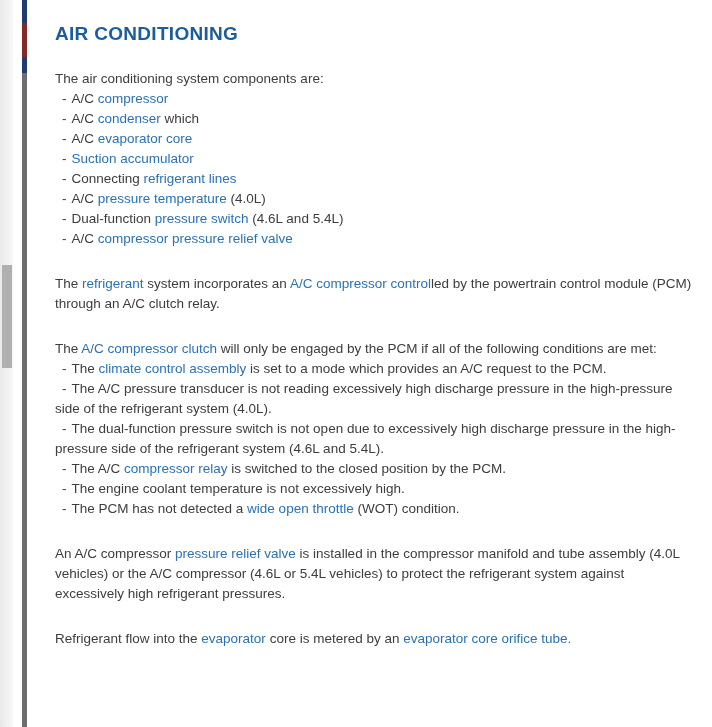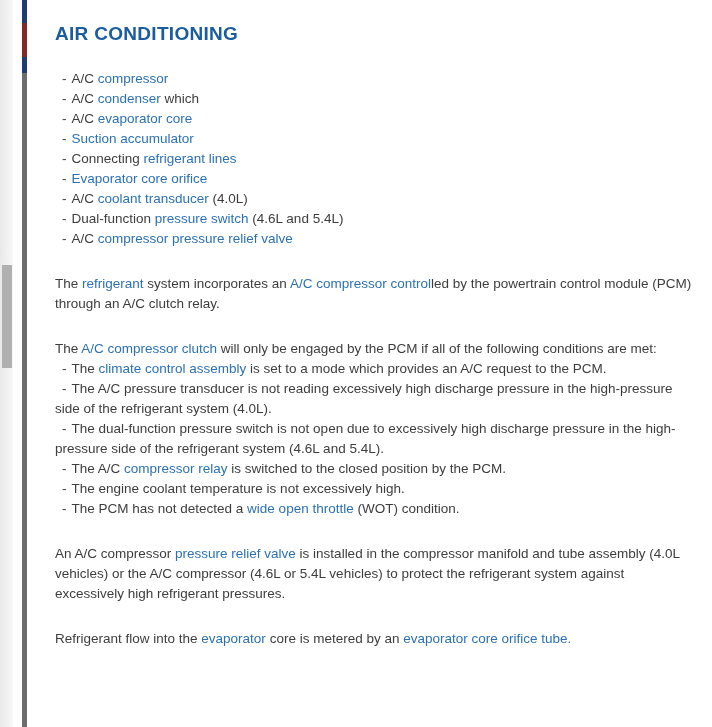--- a/index.html
+++ b/index.html
@@ -79,28 +79,28 @@
 <div class="edge-strip">
   <div class="seg seg-blue-top"></div>
   <div class="seg seg-red"></div>
   <div class="seg seg-blue-bottom"></div>
   <div class="seg seg-gray"></div>
 </div>
 
 <main class="content">
   <h1 class="title">AIR CONDITIONING</h1>
 
+  <p class="para"><span>The air conditioning system components are:</span></p>
   <div class="list">
       <div class="li"><span class="marker">-</span><span>A/C </span><a class="lnk">compressor</a></div>
       <div class="li"><span class="marker">-</span><span>A/C </span><a class="lnk">condenser</a><span> which</span></div>
       <div class="li"><span class="marker">-</span><span>A/C </span><a class="lnk">evaporator core</a></div>
       <div class="li"><span class="marker">-</span><a class="lnk">Suction accumulator</a></div>
       <div class="li"><span class="marker">-</span><span>Connecting </span><a class="lnk">refrigerant lines</a></div>
-      <div class="li"><span class="marker">-</span><a class="lnk">Evaporator core orifice</a></div>
-      <div class="li"><span class="marker">-</span><span>A/C </span><a class="lnk">coolant transducer</a><span> (4.0L)</span></div>
+      <div class="li"><span class="marker">-</span><span>A/C </span><a class="lnk">pressure temperature</a><span> (4.0L)</span></div>
       <div class="li"><span class="marker">-</span><span>Dual-function </span><a class="lnk">pressure switch</a><span> (4.6L and 5.4L)</span></div>
       <div class="li"><span class="marker">-</span><span>A/C </span><a class="lnk">compressor pressure relief valve</a></div>
     </div>
 
   <p class="para mt"><span>The </span><a class="lnk">refrigerant</a><span> system incorporates an </span><a class="lnk">A/C compressor control</a><span>led by the powertrain control module (PCM) through an A/C clutch relay.</span></p>
 
   <p class="para mt"><span>The </span><a class="lnk">A/C compressor clutch</a><span> will only be engaged by the PCM if all of the following conditions are met:</span></p>
   <div class="list">
       <div class="li"><span class="marker">-</span><span>The </span><a class="lnk">climate control assembly</a><span> is set to a mode which provides an A/C request to the PCM.</span></div>
       <div class="li"><span class="marker">-</span><span>The A/C pressure transducer is not reading excessively high discharge pressure in the high-pressure side of the refrigerant system (4.0L).</span></div>

